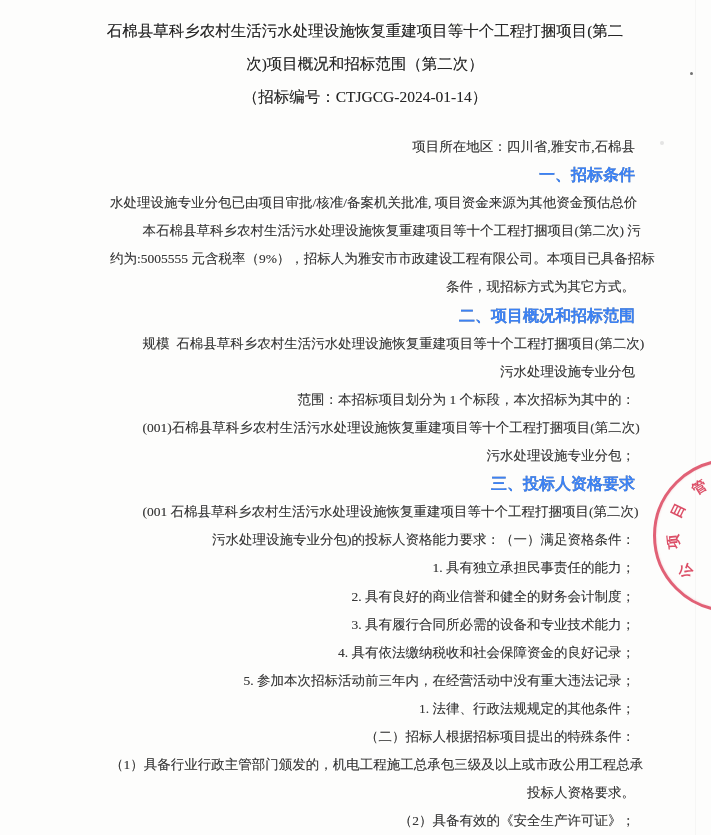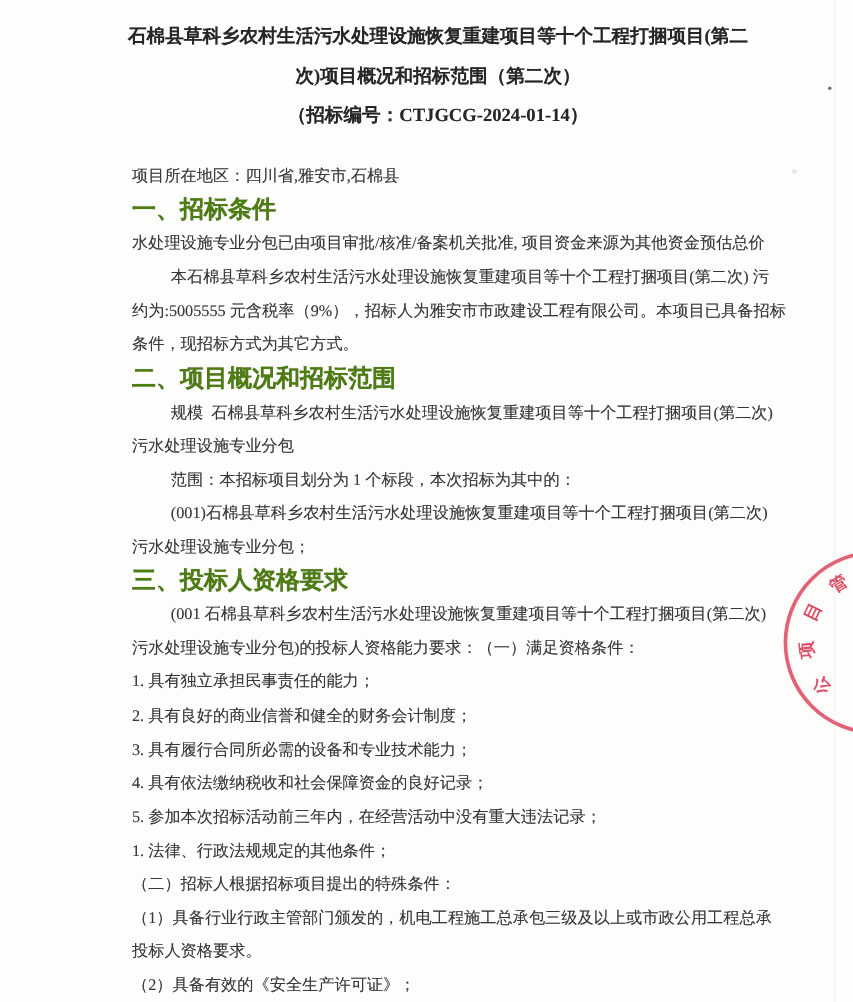--- a/index.html
+++ b/index.html
@@ -14,37 +14,38 @@
   }
   
   .fold-line {
     position:absolute; left:695px; top:0; width:1px; height:835px;
     background:rgba(120,120,120,0.05);
   }
   
   .title-block {
     position:absolute; top:14px; left:85px; width:560px;
     text-align:center;
-    font-weight:bold;
+    font-weight:normal;
     font-size:15.5px;
     color:#262626;
     text-shadow:0 0 0.5px rgba(40,40,40,0.45);
   }
   .title-line { height:33px; line-height:33px; white-space:pre; }
   
   .content { position:absolute; top:133px; left:110px; width:525px; }
   .line {
     height:28.1px; line-height:28.1px;
     font-size:13.5px;
     white-space:pre;
     color:#383838;
     text-shadow:0 0 0.5px rgba(50,50,50,0.4);
+    text-align:right;
   }
   .line.heading {
-    font-size:20px; font-weight:bold; color:#4d7c0f;
+    font-size:16px; font-weight:bold; color:#3b82f6;
     text-shadow:0 0 0.6px rgba(20,20,20,0.5);
   }
   .line.indent { text-indent:2.4em; }
   
   .seal { position:absolute; left:0; top:0; width:711px; height:835px; pointer-events:none; }
   .seal-ring {
     position:absolute; left:653px; top:459px;
     width:147px; height:147px;
     border-radius:50%;
     border:3.5px solid rgba(219,62,88,0.82);

